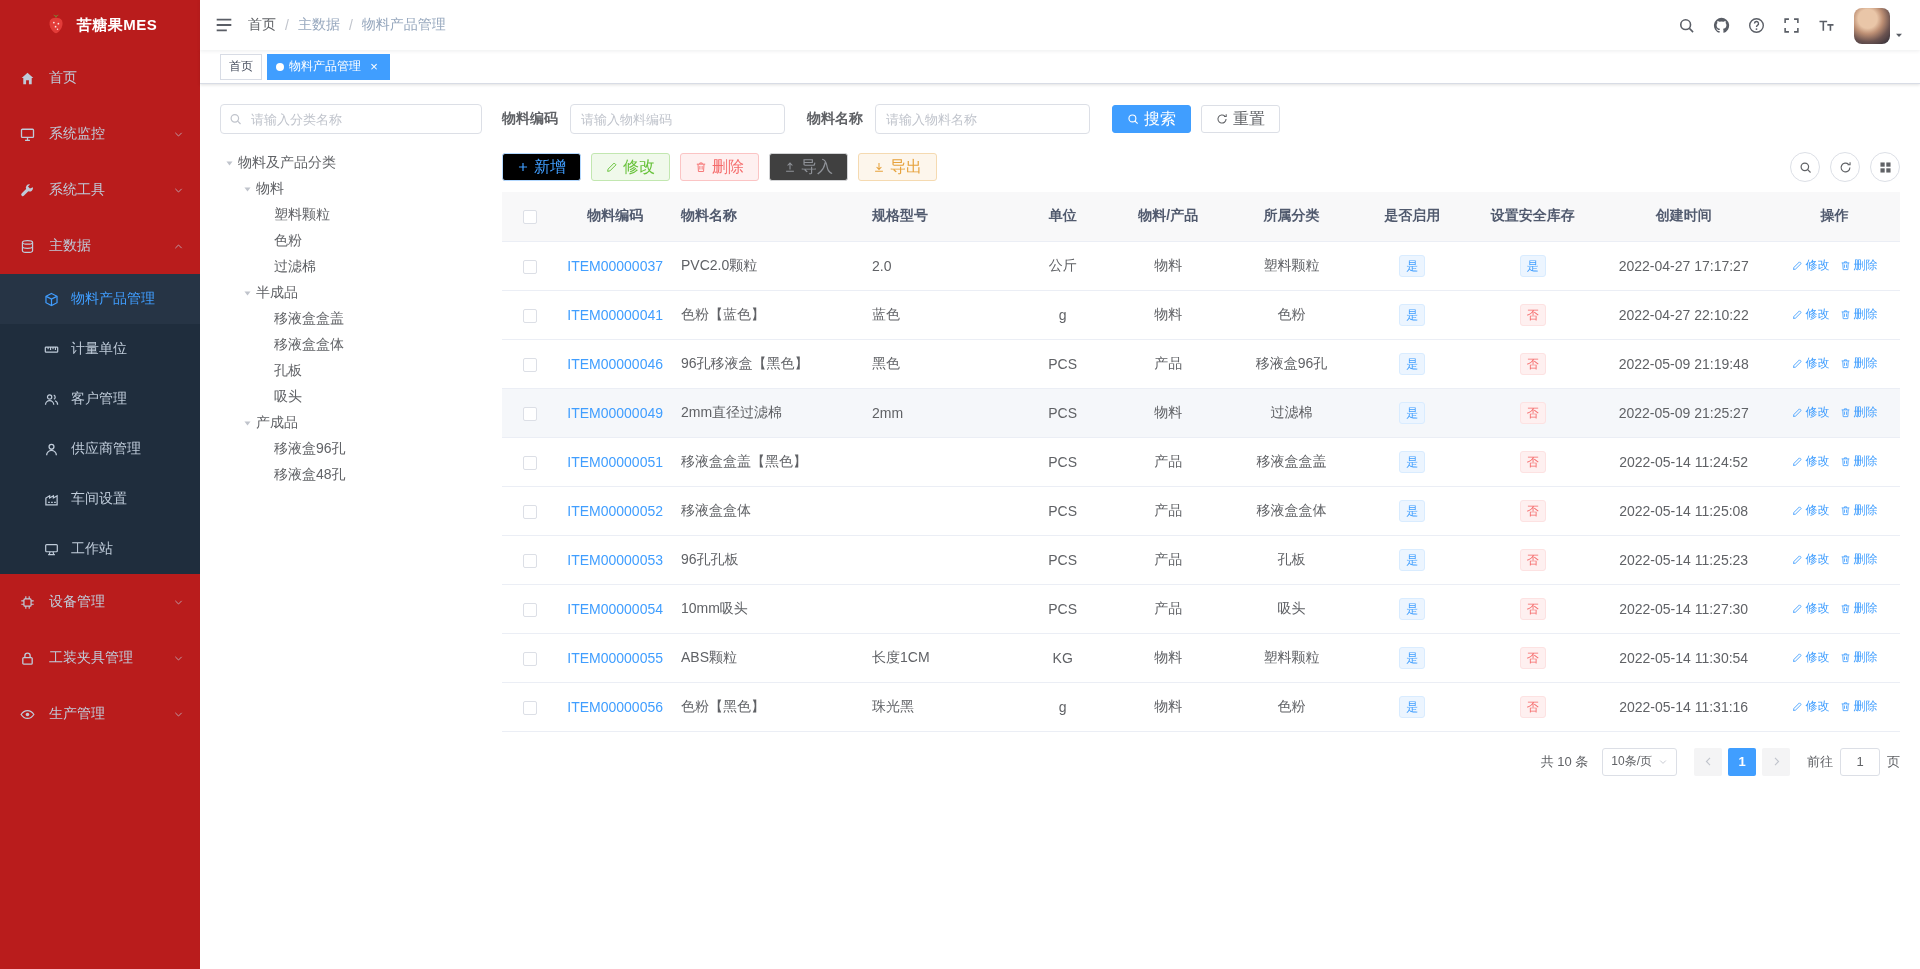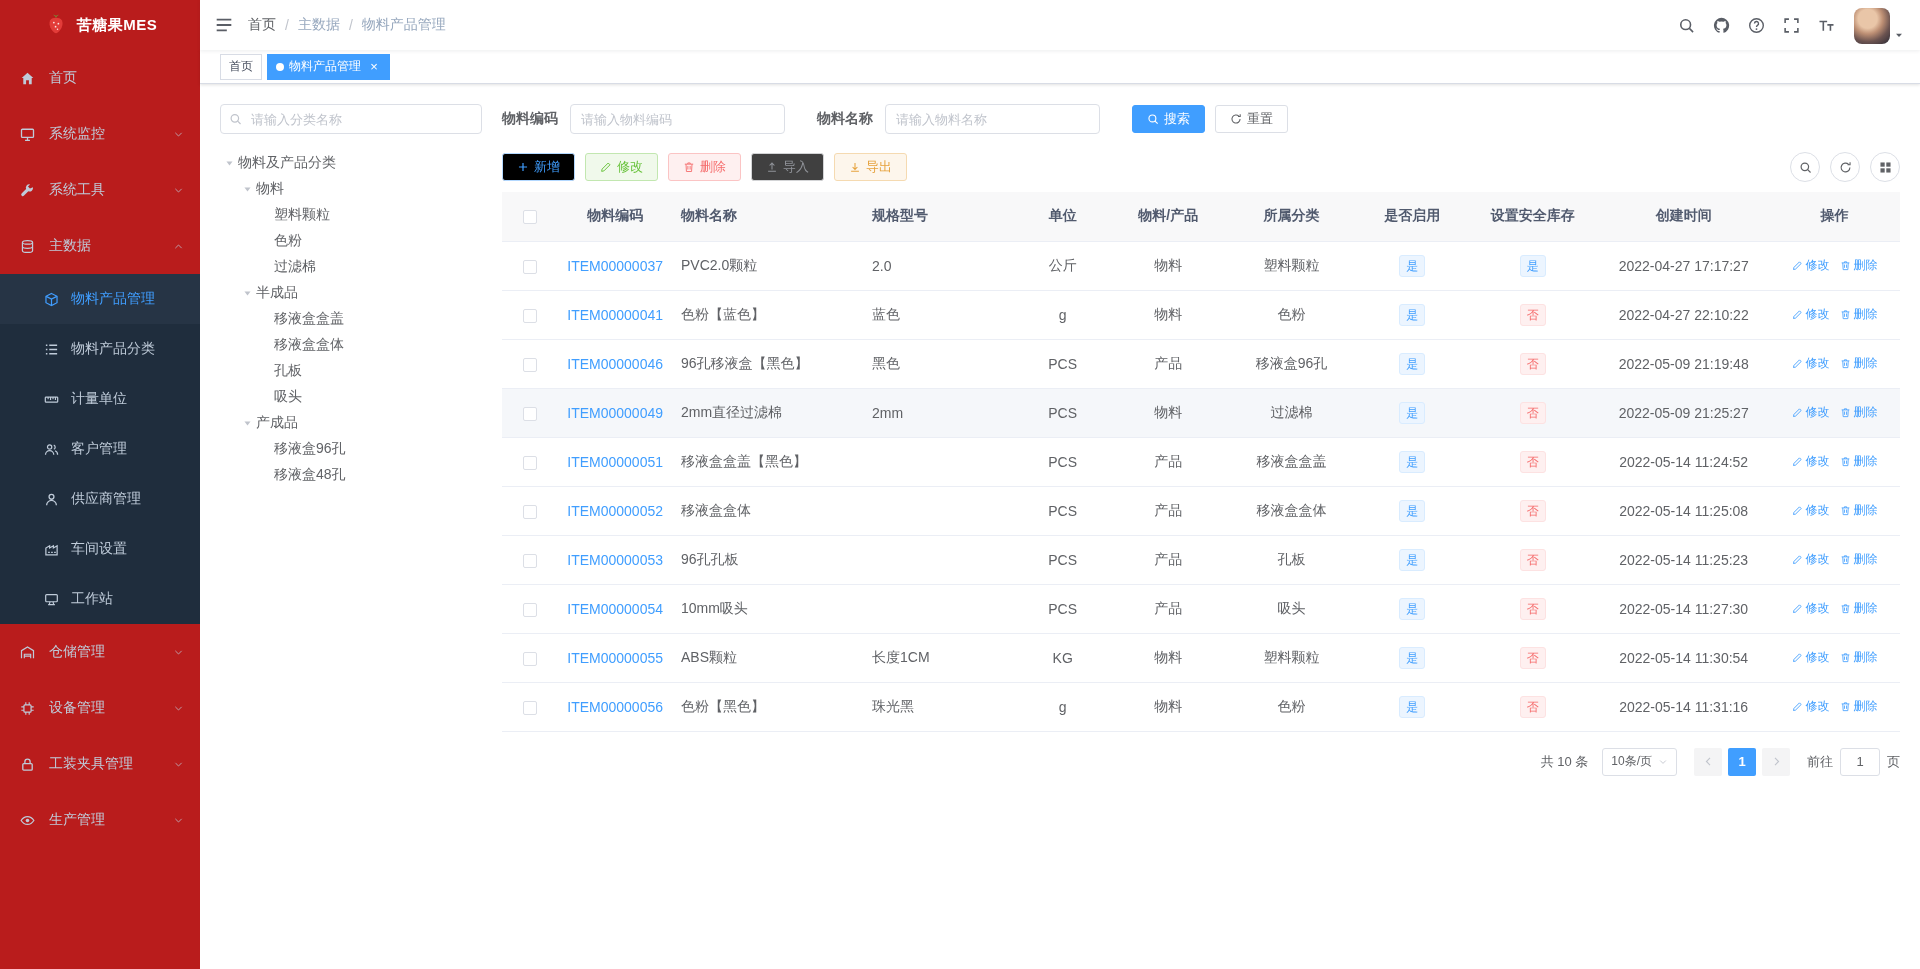--- a/index.html
+++ b/index.html
@@ -60,22 +60,22 @@
   .tree-search .f-input{width:100%;padding-left:30px}
   .tree-search>.ic{position:absolute;left:9px;top:50%;transform:translateY(-50%);color:#c0c4cc}
   .tree-search .svgi{width:13px;height:13px}
   .tree{margin-top:16px}
   .tree-node{height:26px;display:flex;align-items:center;color:#606266;font-size:14px;cursor:pointer}
   .caret{width:18px;height:26px;display:inline-flex;align-items:center;justify-content:center;color:#c0c4cc;flex-shrink:0}
   .caret .svgi{width:9px;height:9px}
 
   .filter-row{display:flex;align-items:center;margin-bottom:18px}
   .f-label{font-weight:700;color:#606266;font-size:14px;margin-right:12px;white-space:nowrap}
-  .filter-row .f-input{width:215px;margin-right:32px}
-  .btn{display:inline-flex;align-items:center;justify-content:space-between;gap:5px;height:28px;padding:0 14px;border-radius:3px;border:1px solid #dcdfe6;background:#fff;color:#606266;font-size:13px;cursor:pointer;font-family:inherit;white-space:nowrap}
+  .filter-row .f-input{width:215px;margin-right:22px}
+  .btn{display:inline-flex;align-items:center;justify-content:space-between;gap:5px;height:28px;padding:0 14px;border-radius:3px;border:1px solid #dcdfe6;background:#fff;color:#606266;font-size:16px;cursor:pointer;font-family:inherit;white-space:nowrap}
   .btn .svgi{width:12px;height:12px}
   .btn-primary{background:#409eff;border-color:#409eff;color:#fff}
   .filter-row .btn{margin-right:10px}
 
   .toolbar-row{display:flex;align-items:center;margin-bottom:10px}
   .toolbar-row .btn{margin-right:10px}
   .plain-primary{color:#409eff;background:#000000;border-color:#b3d8ff}
   .plain-success{color:#67c23a;background:#f0f9eb;border-color:#c2e7b0}
   .plain-danger{color:#f56c6c;background:#fef0f0;border-color:#fbc4c4}
   .plain-info{color:#909399;background:#404040;border-color:#d3d4d6}
@@ -186,28 +186,20 @@
               <svg class="svgi" viewBox="0 0 16 16" aria-hidden="true">
                 <path d="M8 1.6 13.9 4.6v6.8L8 14.4 2.1 11.4V4.6z" fill="none" stroke="currentColor" stroke-width="1.3"></path>
                 <path d="M2.3 4.7 8 7.6l5.7-2.9M8 7.6v6.6" fill="none" stroke="currentColor" stroke-width="1.3"></path>
               </svg>
             </span>
             <span class="mi-label">物料产品管理</span>
           </div>
           <div class="sub-item">
             <span class="ic mi-icon">
               <svg class="svgi" viewBox="0 0 16 16" aria-hidden="true">
-                <path d="M5.6 3.4H14M5.6 8H14M5.6 12.6H14M2 3.4h1.6M2 8h1.6M2 12.6h1.6" fill="none" stroke="currentColor" stroke-width="1.5"></path>
-              </svg>
-            </span>
-            <span class="mi-label">物料产品分类</span>
-          </div>
-          <div class="sub-item">
-            <span class="ic mi-icon">
-              <svg class="svgi" viewBox="0 0 16 16" aria-hidden="true">
                 <rect x="1.4" y="5.4" width="13.2" height="5.4" rx=".8" fill="none" stroke="currentColor" stroke-width="1.3"></rect>
                 <path d="M4.4 5.4v2.2M7 5.4v3.1M9.6 5.4v2.2M12.2 5.4v3.1" fill="none" stroke="currentColor" stroke-width="1.2"></path>
               </svg>
             </span>
             <span class="mi-label">计量单位</span>
           </div>
           <div class="sub-item">
             <span class="ic mi-icon">
               <svg class="svgi" viewBox="0 0 16 16" aria-hidden="true">
                 <circle cx="6" cy="5.4" r="2.3" fill="none" stroke="currentColor" stroke-width="1.3"></circle>
@@ -236,34 +228,20 @@
           </div>
           <div class="sub-item">
             <span class="ic mi-icon">
               <svg class="svgi" viewBox="0 0 16 16" aria-hidden="true">
                 <rect x="1.8" y="2.8" width="12.4" height="7.6" rx="1" fill="none" stroke="currentColor" stroke-width="1.3"></rect>
                 <path d="M4.4 13.4h7.2M6.4 10.4l-.8 3M9.6 10.4l.8 3" fill="none" stroke="currentColor" stroke-width="1.2"></path>
               </svg>
             </span>
             <span class="mi-label">工作站</span>
           </div>
-        </div>
-        <div class="menu-item">
-          <span class="ic mi-icon">
-            <svg class="svgi" viewBox="0 0 16 16" aria-hidden="true">
-              <path d="M1.6 14V6L8 2.1 14.4 6v8" fill="none" stroke="currentColor" stroke-width="1.3"></path>
-              <path d="M4.6 14v-4.2h6.8V14M4.6 11.9h6.8" fill="none" stroke="currentColor" stroke-width="1.2"></path>
-            </svg>
-          </span>
-          <span class="mi-label">仓储管理</span>
-          <span class="ic mi-arrow">
-            <svg class="svgi" viewBox="0 0 16 16" aria-hidden="true">
-              <path d="M3.4 5.6 8 10.2l4.6-4.6" fill="none" stroke="currentColor" stroke-width="1.4"></path>
-            </svg>
-          </span>
         </div>
         <div class="menu-item">
           <span class="ic mi-icon">
             <svg class="svgi" viewBox="0 0 16 16" aria-hidden="true">
               <rect x="4.2" y="4.2" width="7.6" height="7.6" rx="1" fill="none" stroke="currentColor" stroke-width="1.3"></rect>
               <path d="M6.2 1.4v2.8M9.8 1.4v2.8M6.2 11.8v2.8M9.8 11.8v2.8M1.4 6.2h2.8M1.4 9.8h2.8M11.8 6.2h2.8M11.8 9.8h2.8" fill="none" stroke="currentColor" stroke-width="1.2"></path>
             </svg>
           </span>
           <span class="mi-label">设备管理</span>
           <span class="ic mi-arrow">

